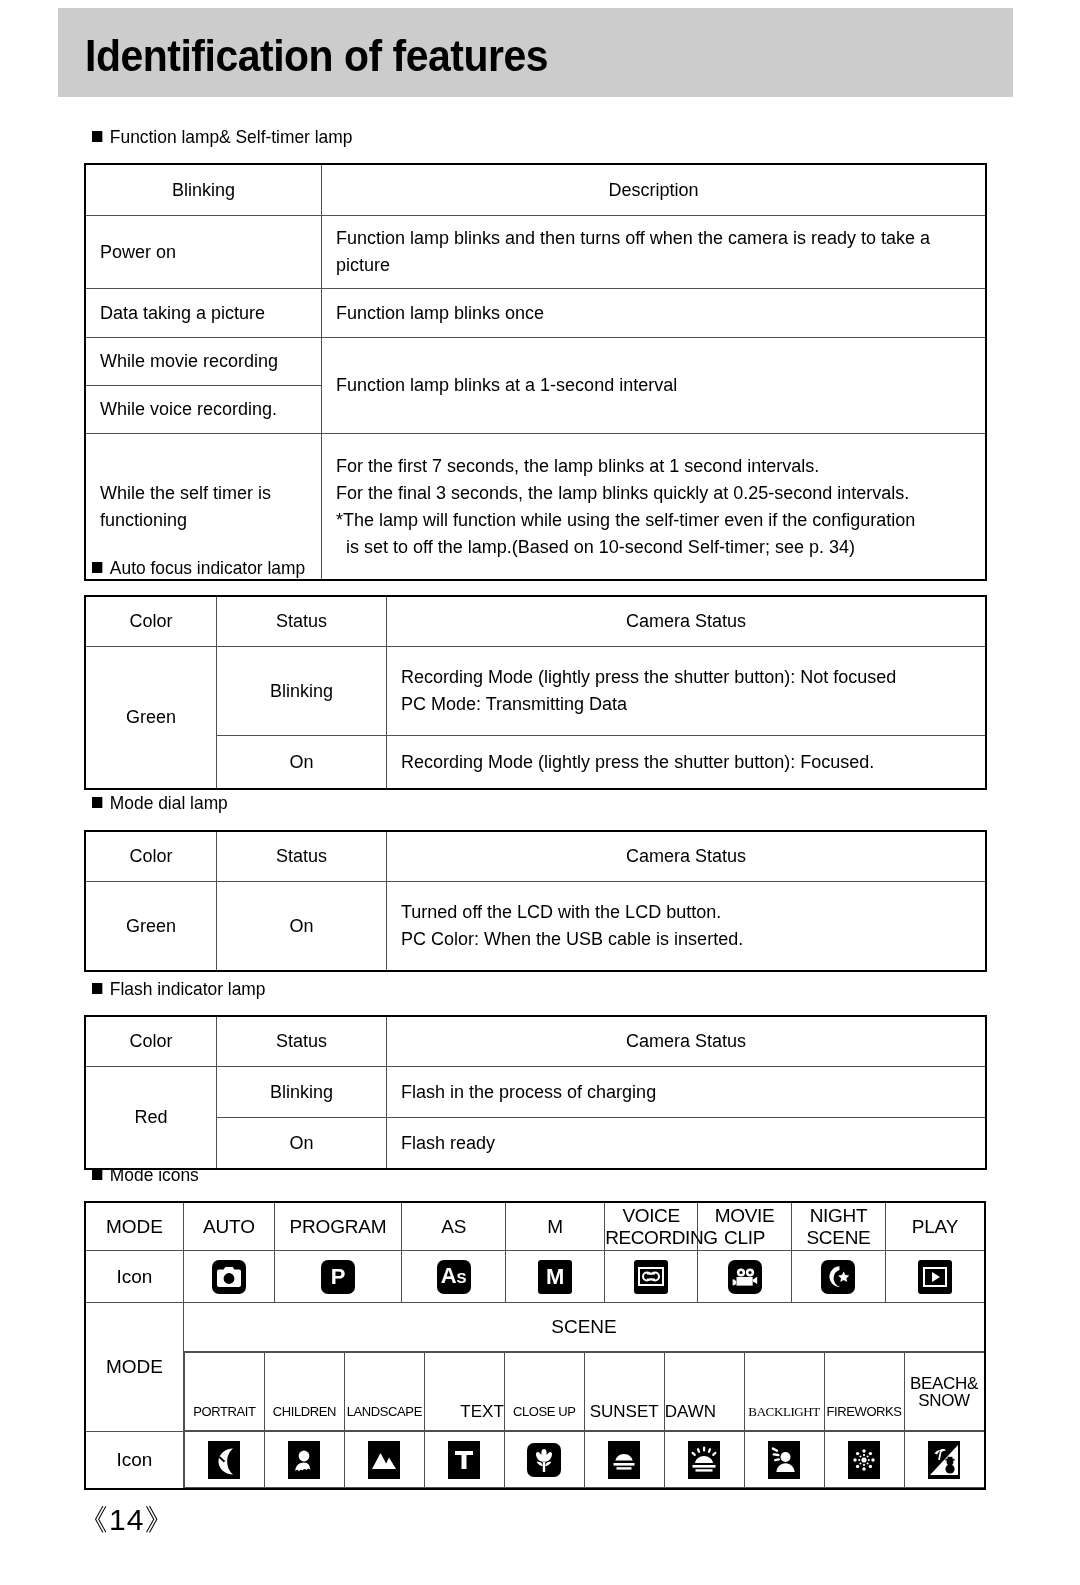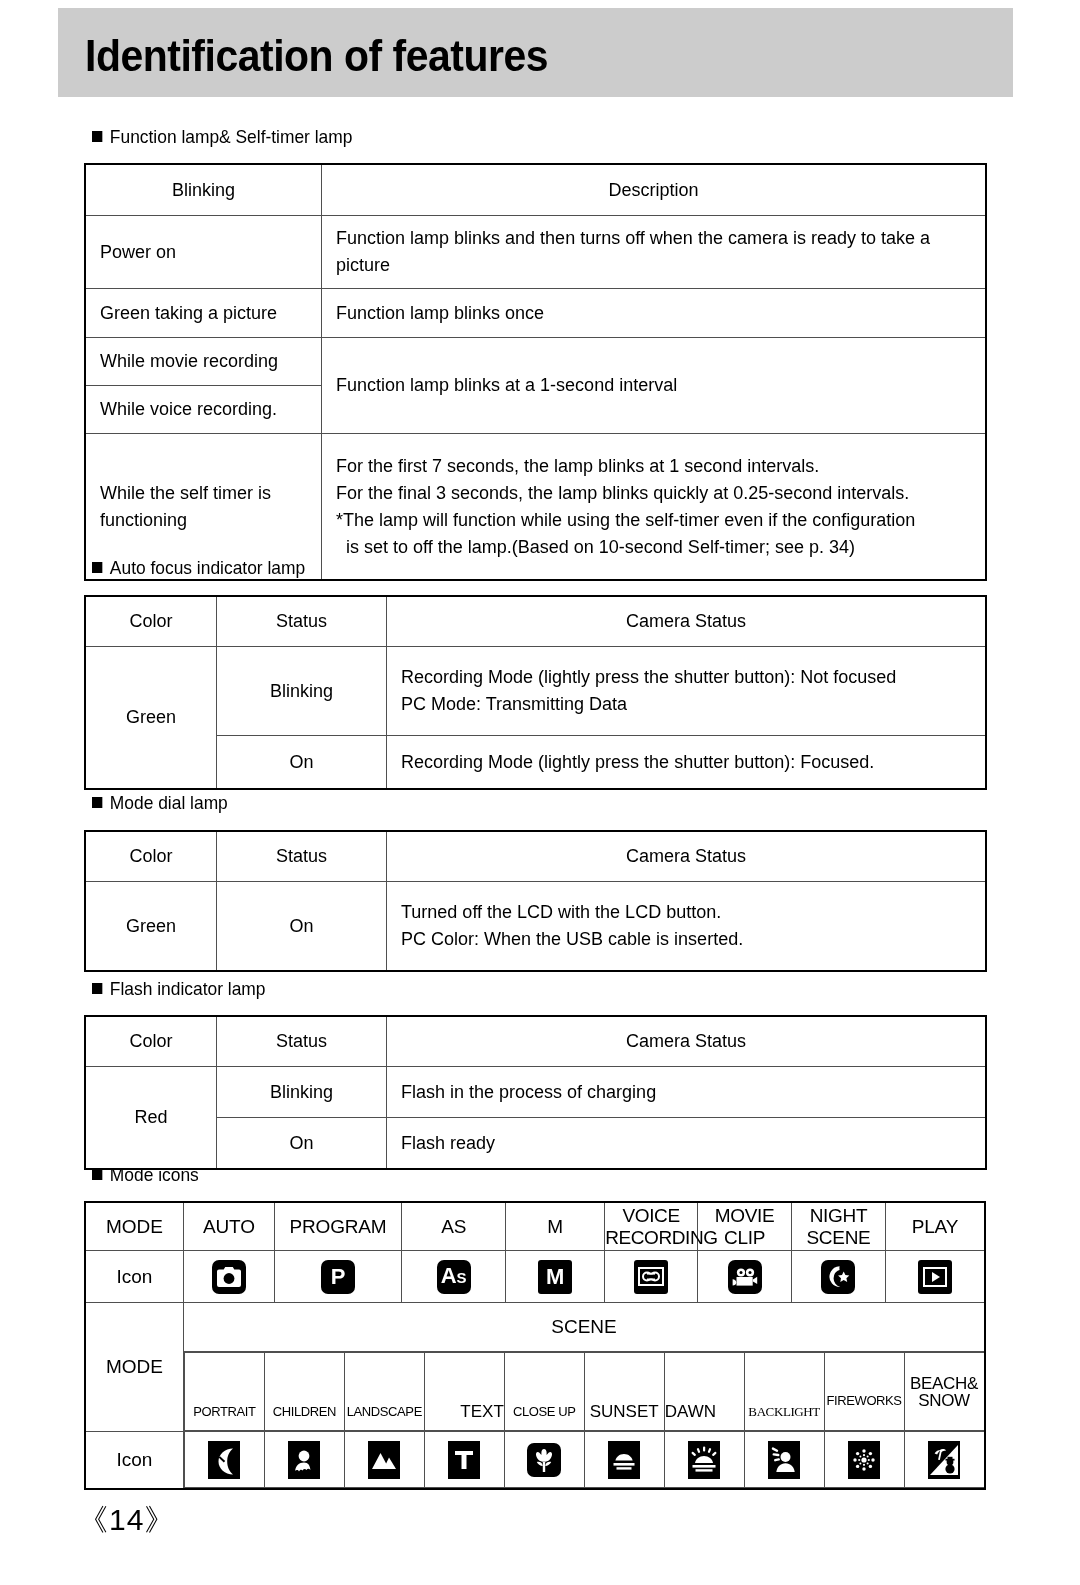--- a/index.html
+++ b/index.html
@@ -160,21 +160,21 @@
   <tbody>
     <tr>
       <td class="ctr" style="height:40px">Blinking</td>
       <td class="ctr">Description</td>
     </tr>
     <tr>
       <td class="lft" style="height:62px">Power on</td>
       <td class="lft">Function lamp blinks and then turns off when the camera is ready to take a picture</td>
     </tr>
     <tr>
-      <td class="lft" style="height:38px">Green taking a picture</td>
+      <td class="lft" style="height:38px">Data taking a picture</td>
       <td class="lft">Function lamp blinks once</td>
     </tr>
     <tr>
       <td class="lft" style="height:37px">While movie recording</td>
       <td class="lft" rowspan="2">Function lamp blinks at a 1-second interval</td>
     </tr>
     <tr>
       <td class="lft" style="height:37px">While voice recording.</td>
     </tr>
     <tr>
@@ -414,21 +414,21 @@
                 </td>
             <td style="border:1px solid #4f4f4f; text-align:center; vertical-align:bottom; padding-bottom:10px;">
                   <span class="scene-lbl bigger">SUNSET</span>
                 </td>
             <td style="border:1px solid #4f4f4f; text-align:left; vertical-align:bottom; padding-bottom:10px;">
                   <span class="scene-lbl bigger">DAWN</span>
                 </td>
             <td style="border:1px solid #4f4f4f; text-align:center; vertical-align:bottom; padding-bottom:10px;font-family:Liberation Serif, serif;">
                   <span class="scene-lbl">BACKLIGHT</span>
                 </td>
-            <td style="border:1px solid #4f4f4f; text-align:center; vertical-align:bottom; padding-bottom:21px;">
+            <td style="border:1px solid #4f4f4f; text-align:center; vertical-align:bottom; padding-bottom:10px;">
                   <span class="scene-lbl">FIREWORKS</span>
                 </td>
             <td style="border:1px solid #4f4f4f; text-align:center; vertical-align:middle;">
               <span class="scene-lbl beach">BEACH&amp;</span>
               <span class="scene-lbl beach">SNOW</span>
             </td>
           </tr>
         </tbody>
           </table>
       </td>

